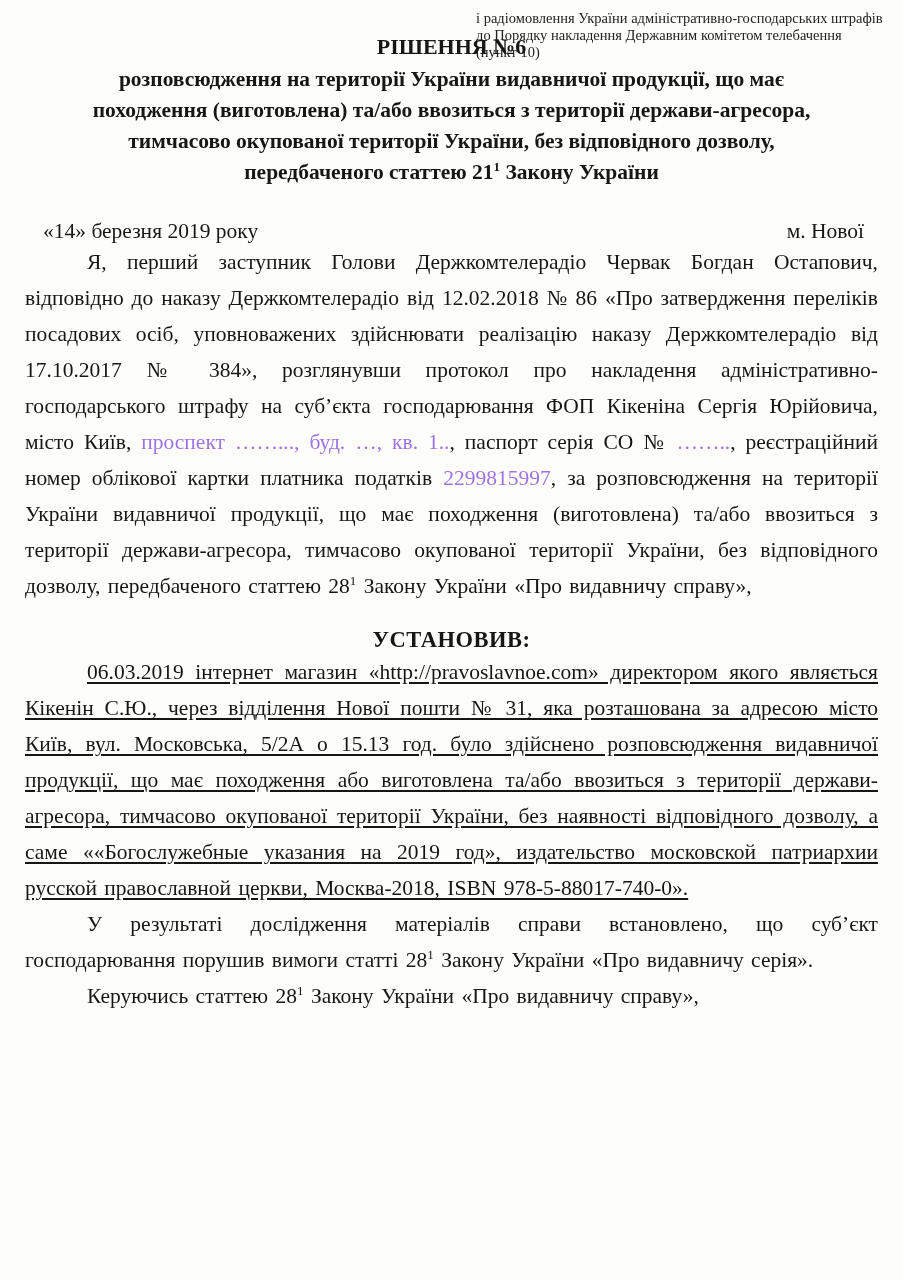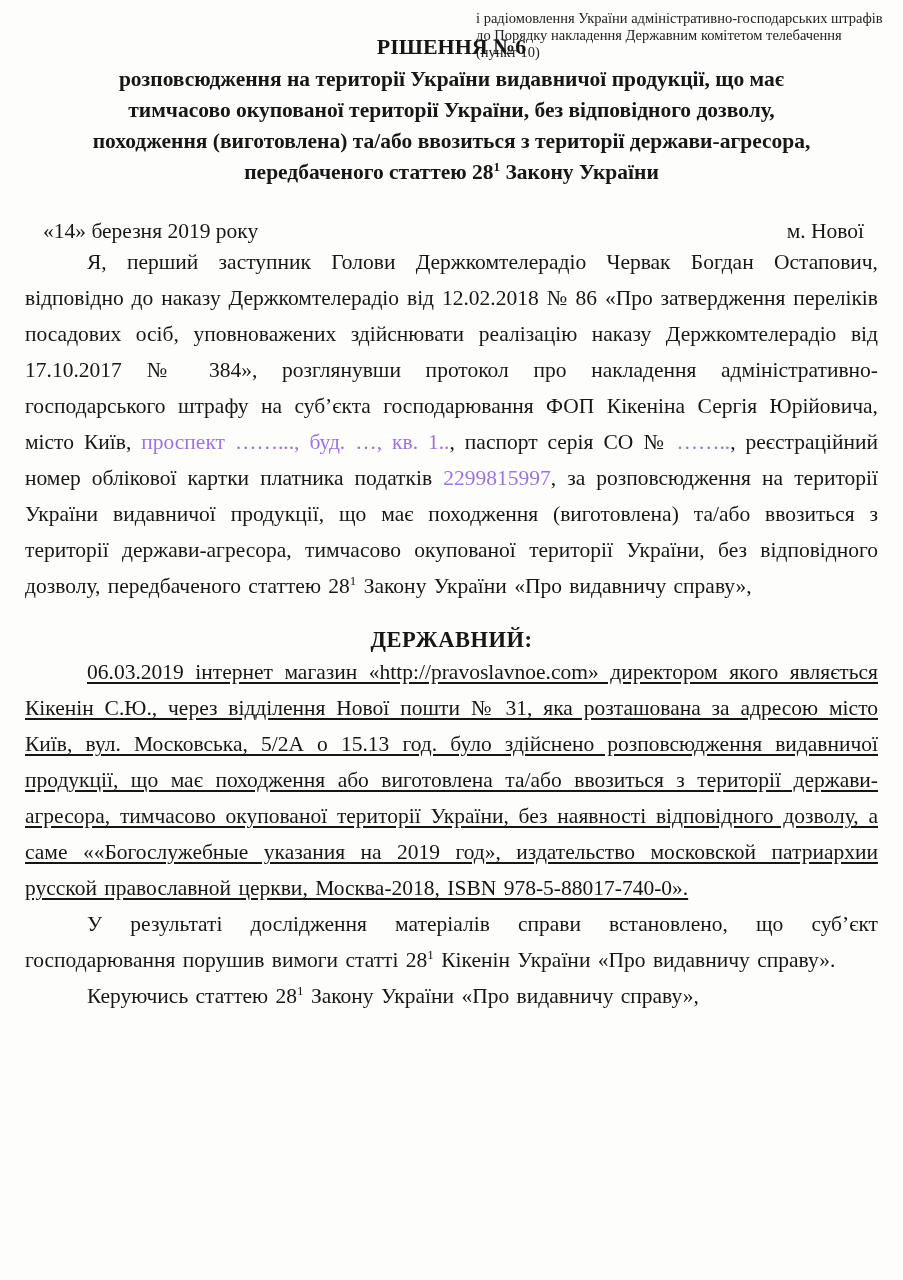--- a/index.html
+++ b/index.html
@@ -72,34 +72,34 @@
     <div>(пункт 10)</div>
   </div>
 
   <div class="content">
 
 
     <div class="decision-number">РІШЕННЯ №6</div>
 
     <div class="subtitle">
       <div>розповсюдження на території України видавничої продукції, що має</div>
+      <div>походження (виготовлена) та/або ввозиться з території держави-агресора,</div>
       <div>тимчасово окупованої території України, без відповідного дозволу,</div>
-      <div>походження (виготовлена) та/або ввозиться з території держави-агресора,</div>
-      <div><span>передбаченого статтею 28</span><sup class="article-sup">1</sup><span> Закону України</span></div>
+      <div><span>передбаченого статтею 21</span><sup class="article-sup">1</sup><span> Закону України</span></div>
     </div>
 
     <div class="dateline">
       <span>«14» березня 2019 року</span>
       <span>м. Нової</span>
     </div>
 
     <p class="body-par preamble"><span>Я, перший заступник Голови Держкомтелерадіо Червак Богдан Остапович, відповідно до наказу Держкомтелерадіо від 12.02.2018 № 86 «Про затвердження переліків посадових осіб, уповноважених здійснювати реалізацію наказу Держкомтелерадіо від 17.10.2017 № 384», розглянувши протокол про накладення адміністративно-господарського штрафу на суб’єкта господарювання ФОП Кікеніна Сергія Юрійовича, місто Київ, </span><span class="faded">проспект ……..., буд. …, кв. 1..</span><span>, паспорт серія СО № </span><span class="faded">……..</span><span>, реєстраційний номер облікової картки платника податків </span><span class="faded">2299815997</span><span>, за розповсюдження на території України видавничої продукції, що має походження (виготовлена) та/або ввозиться з території держави-агресора, тимчасово окупованої території України, без відповідного дозволу, передбаченого статтею 28</span><sup class="article-sup">1</sup><span> Закону України «Про видавничу справу»,</span></p>
 
-    <div class="ustanovyv">ДЕРЖАВНИЙ:</div>
+    <div class="ustanovyv">УСТАНОВИВ:</div>
 
     <p class="body-par finding">06.03.2019 інтернет магазин «http://pravoslavnoe.com» директором якого являється Кікенін С.Ю., через відділення Нової пошти № 31, яка розташована за адресою місто Київ, вул. Московська, 5/2А о 15.13 год. було здійснено розповсюдження видавничої продукції, що має походження або виготовлена та/або ввозиться з території держави-агресора, тимчасово окупованої території України, без наявності відповідного дозволу, а саме ««Богослужебные указания на 2019 год», издательство московской патриархии русской православной церкви, Москва-2018, ISBN 978-5-88017-740-0».</p>
 
-    <p class="body-par"><span>У результаті дослідження матеріалів справи встановлено, що суб’єкт господарювання порушив вимоги статті 28</span><sup class="article-sup">1</sup><span> Кікенін України «Про видавничу справу».</span></p>
+    <p class="body-par"><span>У результаті дослідження матеріалів справи встановлено, що суб’єкт господарювання порушив вимоги статті 28</span><sup class="article-sup">1</sup><span> Закону України «Про видавничу серія».</span></p>
 
     <p class="body-par closing"><span>Керуючись статтею 28</span><sup class="article-sup">1</sup><span> Закону України «Про видавничу справу»,</span></p>
 
   </div>
 </div>
 
 </body></html>

